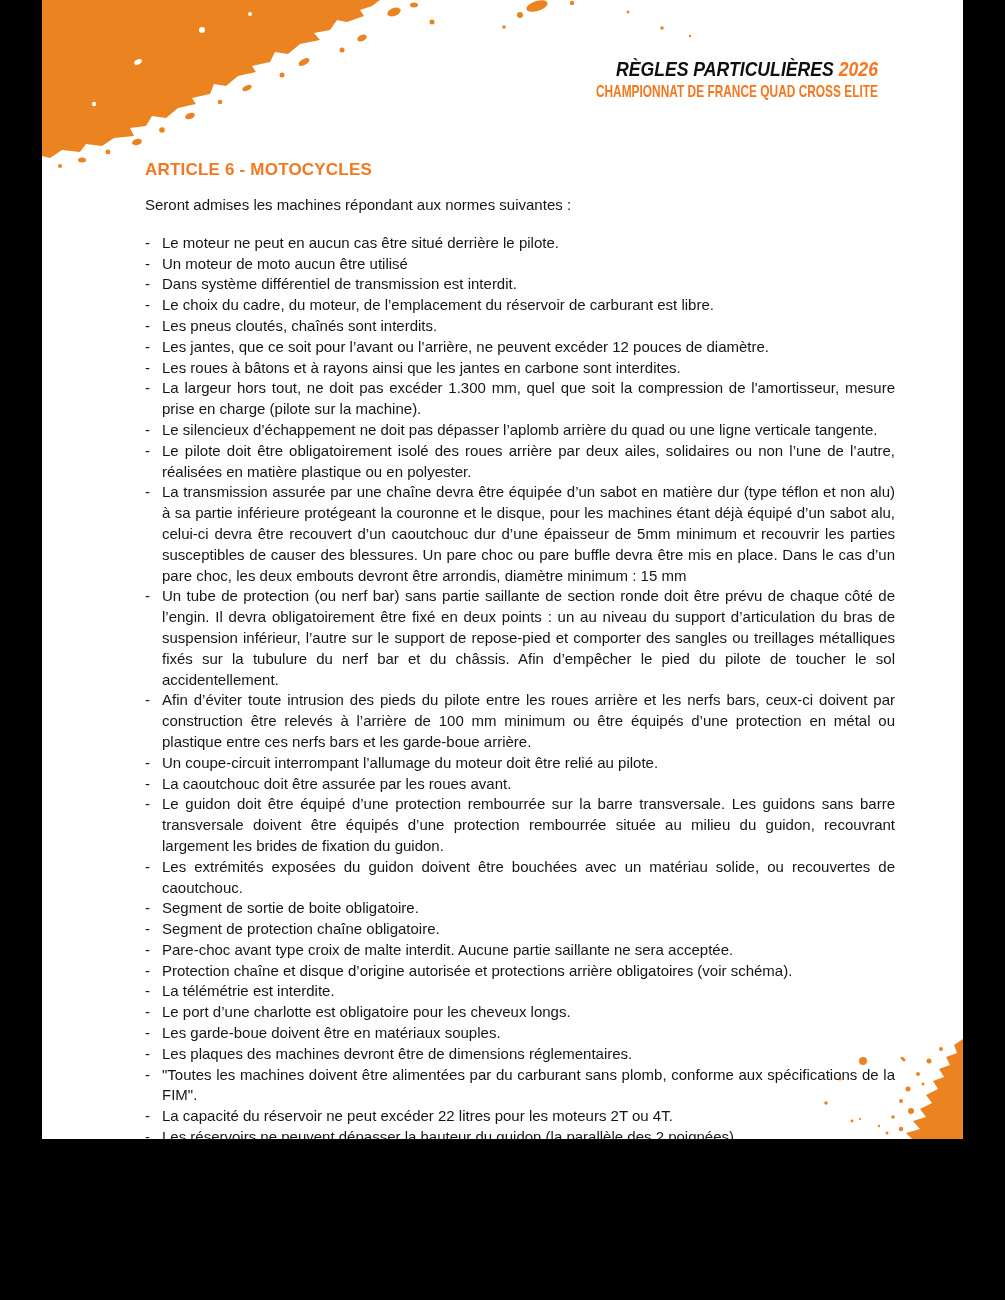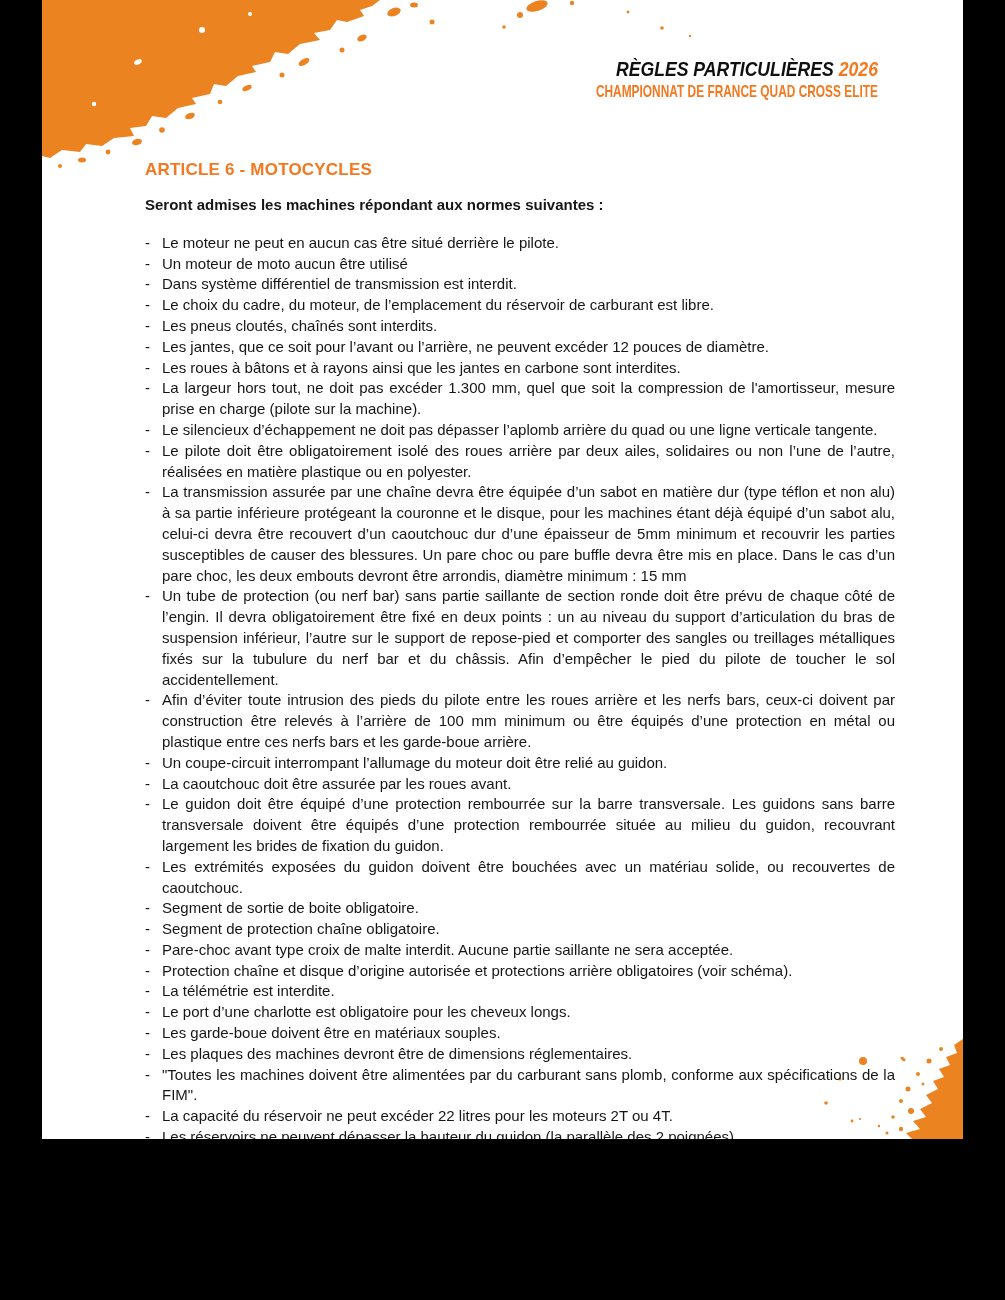--- a/index.html
+++ b/index.html
@@ -40,21 +40,21 @@
   }
 
   .article-section{
     position:absolute;left:86px;top:159px;width:750px;z-index:2;
     color:var(--body_text);font-size:15px;line-height:20.8px;margin-left:17px;
   }
   .article-heading{
     margin:0 0 15px 0;font-size:17px;line-height:21px;font-weight:bold;
     color:var(--accent_orange);letter-spacing:0.2px;
   }
-  .intro-text{margin:0 0 17px 0;font-weight:bold;}
+  .intro-text{margin:0 0 17px 0;}
   .definition-line{margin:0 0 6px 0;}
   .definition-line .def-label{text-decoration:underline;}
   .definition-text{margin:0;text-align:justify;}
   .rules-list{list-style:none;margin:0;padding:0;}
   .rule-item{display:flex;align-items:flex-start;}
   .rule-item .dash{width:17px;flex:0 0 17px;}
   .rule-item .rule-text{flex:1;text-align:justify;}
 
   .page-footer{
     position:absolute;left:102px;right:86px;top:1229px;z-index:3;
@@ -158,21 +158,21 @@
         <li class="rule-item">
         <span class="dash">-</span>
         <span class="rule-text">Un tube de protection (ou nerf bar) sans partie saillante de section ronde doit être prévu de chaque côté de l’engin. Il devra obligatoirement être fixé en deux points : un au niveau du support d’articulation du bras de suspension inférieur, l’autre sur le support de repose-pied et comporter des sangles ou treillages métalliques fixés sur la tubulure du nerf bar et du châssis. Afin d’empêcher le pied du pilote de toucher le sol accidentellement.</span>
       </li>
         <li class="rule-item">
         <span class="dash">-</span>
         <span class="rule-text">Afin d’éviter toute intrusion des pieds du pilote entre les roues arrière et les nerfs bars, ceux-ci doivent par construction être relevés à l’arrière de 100 mm minimum ou être équipés d’une protection en métal ou plastique entre ces nerfs bars et les garde-boue arrière.</span>
       </li>
         <li class="rule-item">
         <span class="dash">-</span>
-        <span class="rule-text">Un coupe-circuit interrompant l’allumage du moteur doit être relié au guidon.</span>
+        <span class="rule-text">Un coupe-circuit interrompant l’allumage du moteur doit être relié au pilote.</span>
       </li>
         <li class="rule-item">
         <span class="dash">-</span>
         <span class="rule-text">La caoutchouc doit être assurée par les roues avant.</span>
       </li>
         <li class="rule-item">
         <span class="dash">-</span>
         <span class="rule-text">Le guidon doit être équipé d’une protection rembourrée sur la barre transversale. Les guidons sans barre transversale doivent être équipés d’une protection rembourrée située au milieu du guidon, recouvrant largement les brides de fixation du guidon.</span>
       </li>
         <li class="rule-item">

